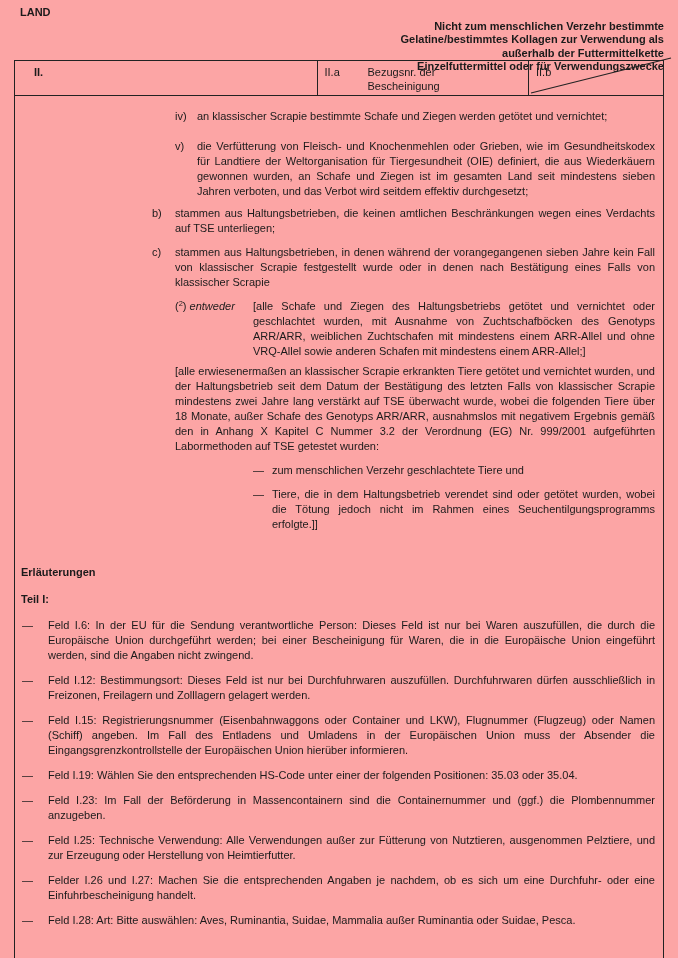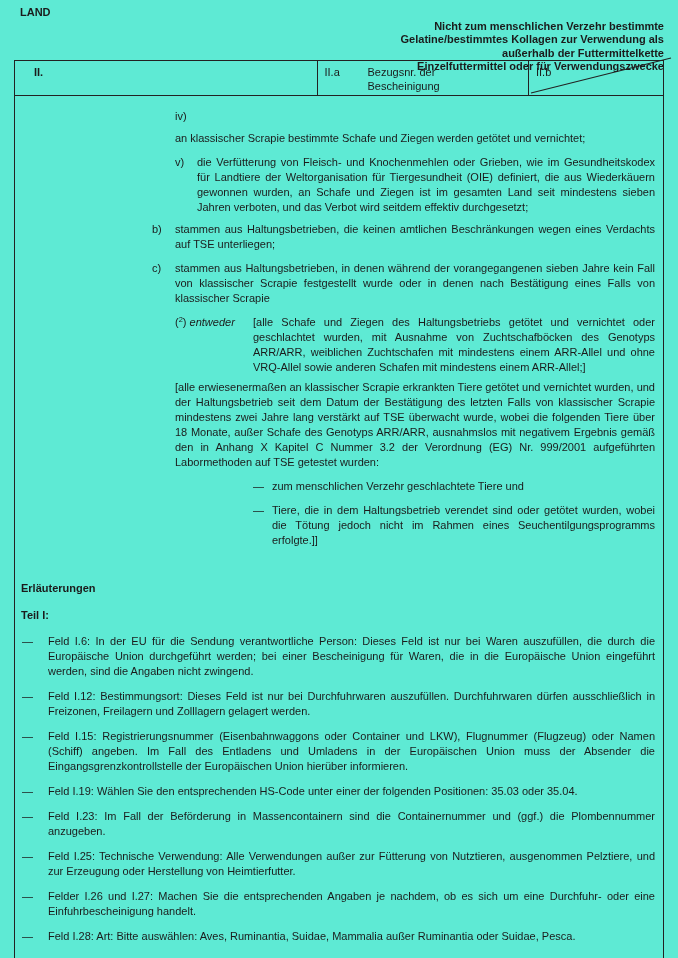--- a/index.html
+++ b/index.html
@@ -1,18 +1,18 @@
 <!DOCTYPE html>
 <html><head>
 <meta charset="utf-8">
 <style>
   html,body{margin:0;padding:0;background:#e8e8e8;}
   .page{
     position:relative;width:678px;height:958px;margin:0 auto;
-    background:#5eead4;color:#1b1b1b;overflow:hidden;
+    background:#fca5a5;color:#1b1b1b;overflow:hidden;
     font-family:"Liberation Sans","DejaVu Sans",sans-serif;
     font-size:11px;line-height:15px;
   }
   
   .hdr-land{position:absolute;left:20px;top:5px;font-weight:bold;}
   .hdr-title{
     position:absolute;right:14px;top:20px;width:430px;
     text-align:right;font-weight:bold;line-height:13.4px;
   }
   
@@ -31,21 +31,21 @@
   .th-col3{flex:1 1 auto;position:relative;}
   .th-col3 .cell-num{margin-left:7px;}
   .diag-svg{position:absolute;left:0;top:0;overflow:visible;}
   
   .tbody{padding:13px 8px 0 0;box-sizing:border-box;}
   .row{display:flex;margin:0 0 9px 0;}
   .row .text{flex:1 1 auto;text-align:justify;}
   .marker{flex:0 0 auto;}
   .row-rnum{padding-left:160px;}
   .row-rnum .marker{flex:0 0 22px;}
-  .row-iv{margin-bottom:9px;flex-direction:column;}
+  .row-iv{margin-bottom:15px;}
   .row-v{margin-bottom:7px;}
   .row-alpha{padding-left:137px;}
   .row-alpha .marker{flex:0 0 23px;}
   .row-eo{padding-left:160px;}
   .row-eo .marker{flex:0 0 78px;}
   .row-eo .marker i{font-style:italic;}
   .row-entweder{margin-bottom:5px;}
   .row-oder{margin-bottom:9px;}
   .row-subdash{padding-left:238px;margin-bottom:9px;}
   .row-subdash .marker{flex:0 0 19px;}

